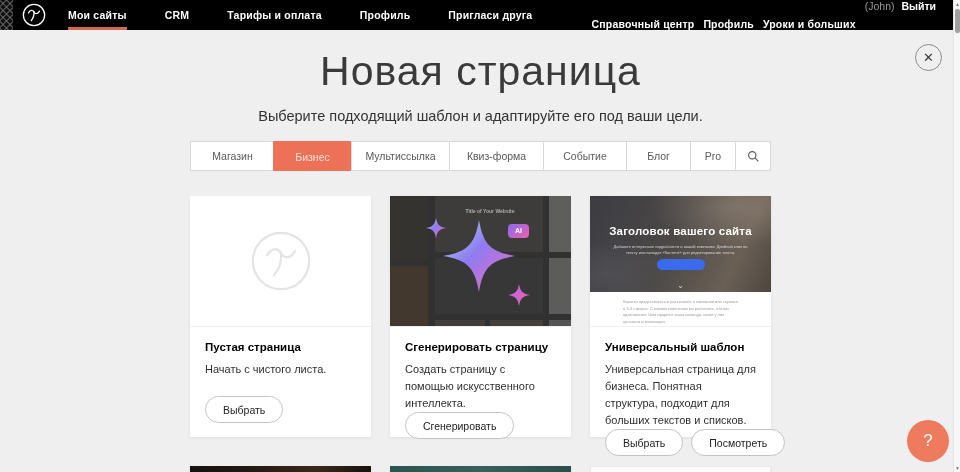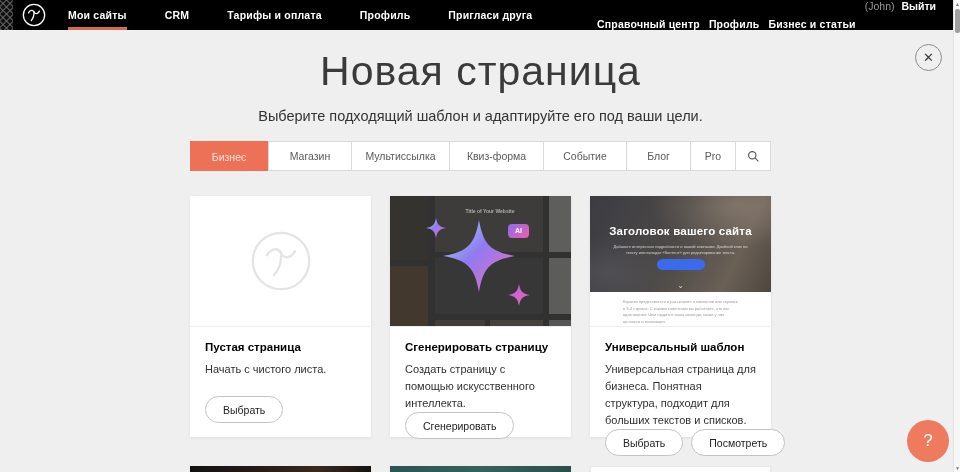--- a/index.html
+++ b/index.html
@@ -105,21 +105,21 @@
   <nav class="nav-left">
     <span class="nav-item active">Мои сайты</span>
     <span class="nav-item">CRM</span>
     <span class="nav-item">Тарифы и оплата</span>
     <span class="nav-item">Профиль</span>
     <span class="nav-item">Пригласи друга</span>
   </nav>
   <nav class="nav-right">
     <span class="nav-item">Справочный центр</span>
     <span class="nav-item">Профиль</span>
-    <span class="nav-item">Бизнес и статьи</span>
+    <span class="nav-item">Уроки и больших</span>
     <span class="user-block">
       <span class="user-name">(John)</span>
       <span class="logout">Выйти</span>
     </span>
   </nav>
 </div>
 
 <div class="scrollbar">
   <div class="scroll-arrow up">▲</div>
   <div class="scroll-thumb"></div>
@@ -127,22 +127,22 @@
 </div>
 
 <button class="close-btn">✕</button>
 <button class="help-btn">?</button>
 
 <div class="modal">
   <h1 class="page-title">Новая страница</h1>
   <p class="page-subtitle">Выберите подходящий шаблон и адаптируйте его под ваши цели.</p>
 
   <div class="tabs">
+    <div class="tab" style="flex:0 0 83px;">Магазин</div>
     <div class="tab active" style="flex:0 0 78px;">Бизнес</div>
-    <div class="tab" style="flex:0 0 83px;">Магазин</div>
     <div class="tab" style="flex:0 0 98px;">Мультиссылка</div>
     <div class="tab" style="flex:0 0 94px;">Квиз-форма</div>
     <div class="tab" style="flex:0 0 83px;">Событие</div>
     <div class="tab" style="flex:0 0 64px;">Блог</div>
     <div class="tab" style="flex:0 0 45px;">Pro</div>
     <div class="tab tab-search" style="flex:1;">
       <svg viewBox="0 0 16 16" fill="none" stroke="#555" stroke-width="1.4">
         <circle cx="6.5" cy="6.5" r="4.5"></circle>
           <path d="M10 10 L14 14"></path>
       </svg>

